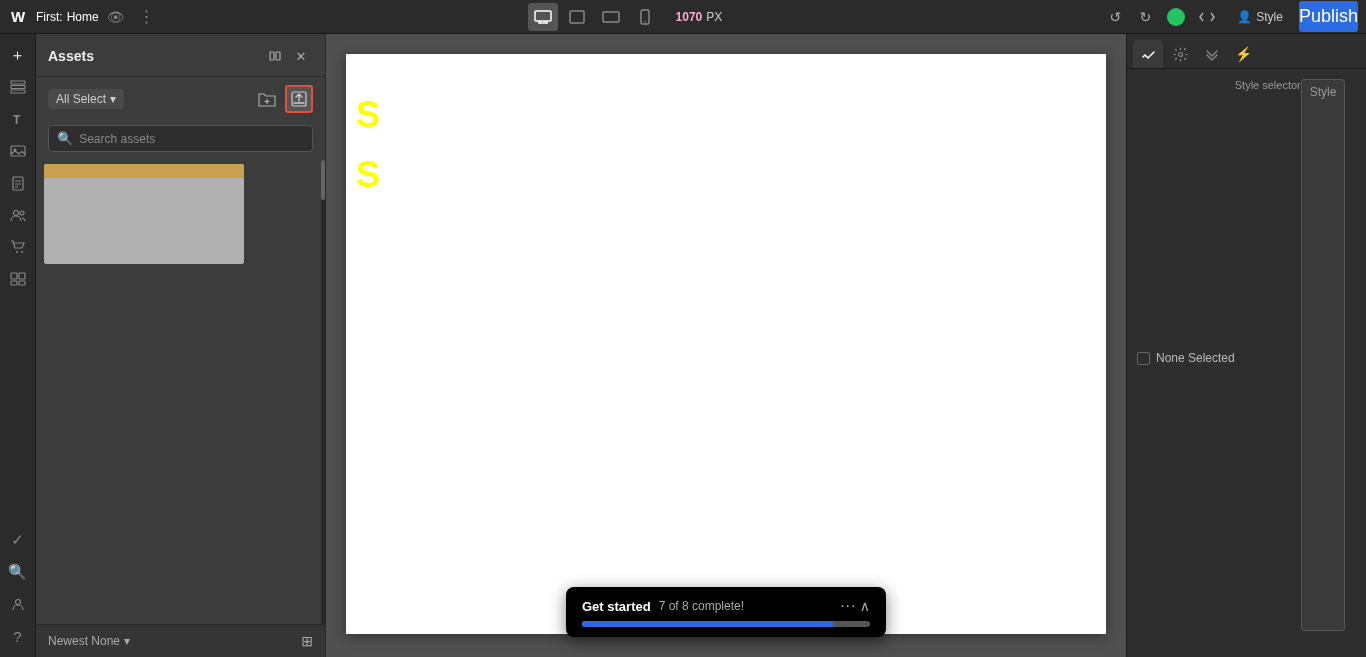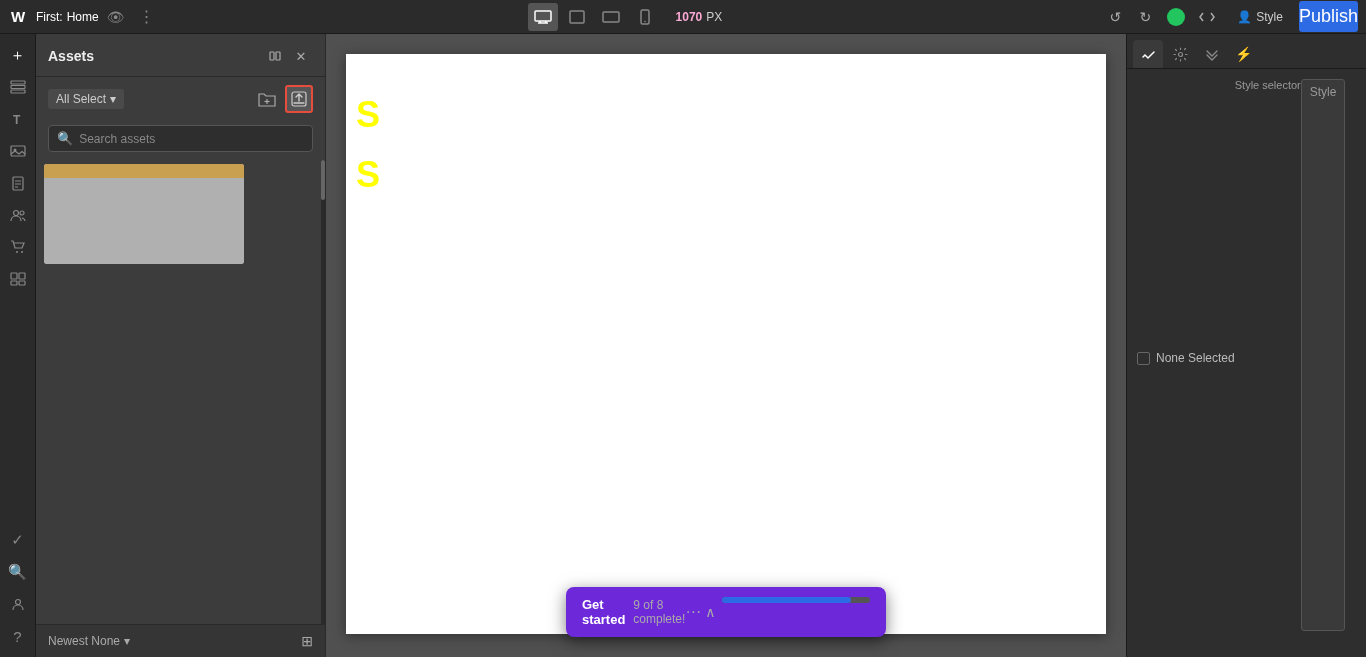--- a/index.html
+++ b/index.html
@@ -73,21 +73,21 @@
     .checkbox-empty { width: 13px; height: 13px; border: 1px solid #666; border-radius: 2px; background: transparent; }
     .none-selected-label { color: #bbb; font-size: 12px; }
     .style-selector-label { color: #999; font-size: 11px; margin-bottom: 10px; }
     .style-selector-box { background: #3a3a3a; border: 1px solid #555; border-radius: 3px; padding: 5px 8px; color: #999; font-size: 12px; margin-bottom: 16px; }
     .activate-panel-box { background: #3a3a3a; border-radius: 4px; margin: 8px 0; padding: 20px 16px; display: flex; flex-direction: column; align-items: center; justify-content: center; gap: 10px; min-height: 110px; position: relative; }
     .cursor-icon { font-size: 24px; color: #bbb; }
     .activate-text { color: #bbb; font-size: 12px; text-align: center; line-height: 1.5; }
     .green-arrow { position: absolute; right: -5px; top: 50%; transform: translateY(-50%); width: 8px; height: 40px; background: #22c55e; border-radius: 2px; }
 
     
-    .get-started-bar { position: absolute; bottom: 20px; left: 50%; transform: translateX(-50%); background: #6d28d9; border-radius: 8px; padding: 10px 16px; display: flex; gap: 6px; min-width: 320px; box-shadow: 0 4px 16px rgba(0,0,0,0.5); }
+    .get-started-bar { position: absolute; bottom: 20px; left: 50%; transform: translateX(-50%); background: #000000; border-radius: 8px; padding: 10px 16px; display: flex; flex-direction: column; gap: 6px; min-width: 320px; box-shadow: 0 4px 16px rgba(0,0,0,0.5); }
     .get-started-top { display: flex; align-items: center; justify-content: space-between; }
     .get-started-left { display: flex; align-items: center; gap: 8px; }
     .get-started-title { color: #fff; font-size: 13px; font-weight: 600; }
     .get-started-count { color: #aaa; font-size: 12px; }
     .get-started-actions { display: flex; align-items: center; gap: 4px; }
     .gs-dots { color: #aaa; font-size: 16px; cursor: pointer; }
     .gs-chevron { color: #aaa; font-size: 14px; cursor: pointer; }
     .progress-bar-bg { width: 100%; height: 6px; background: #555; border-radius: 3px; }
     .progress-bar-fill { height: 100%; background: #2d6be4; border-radius: 3px; }
 
@@ -287,21 +287,21 @@
   <div class="canvas-area">
     <div class="canvas">
       <div class="canvas-letter-s canvas-s1">S</div>
       <div class="canvas-letter-s canvas-s2">S</div>
     </div>
 
     <div class="get-started-bar">
       <div class="get-started-top">
         <div class="get-started-left">
           <span class="get-started-title">Get started</span>
-          <span class="get-started-count">9 of 8 complete!</span>
+          <span class="get-started-count">7 of 8 complete!</span>
         </div>
         <div class="get-started-actions">
           <span class="gs-dots">···</span>
           <span class="gs-chevron">∧</span>
         </div>
       </div>
       <div class="progress-bar-bg">
         <div class="progress-bar-fill" style="width: 87%"></div>
       </div>
     </div>

